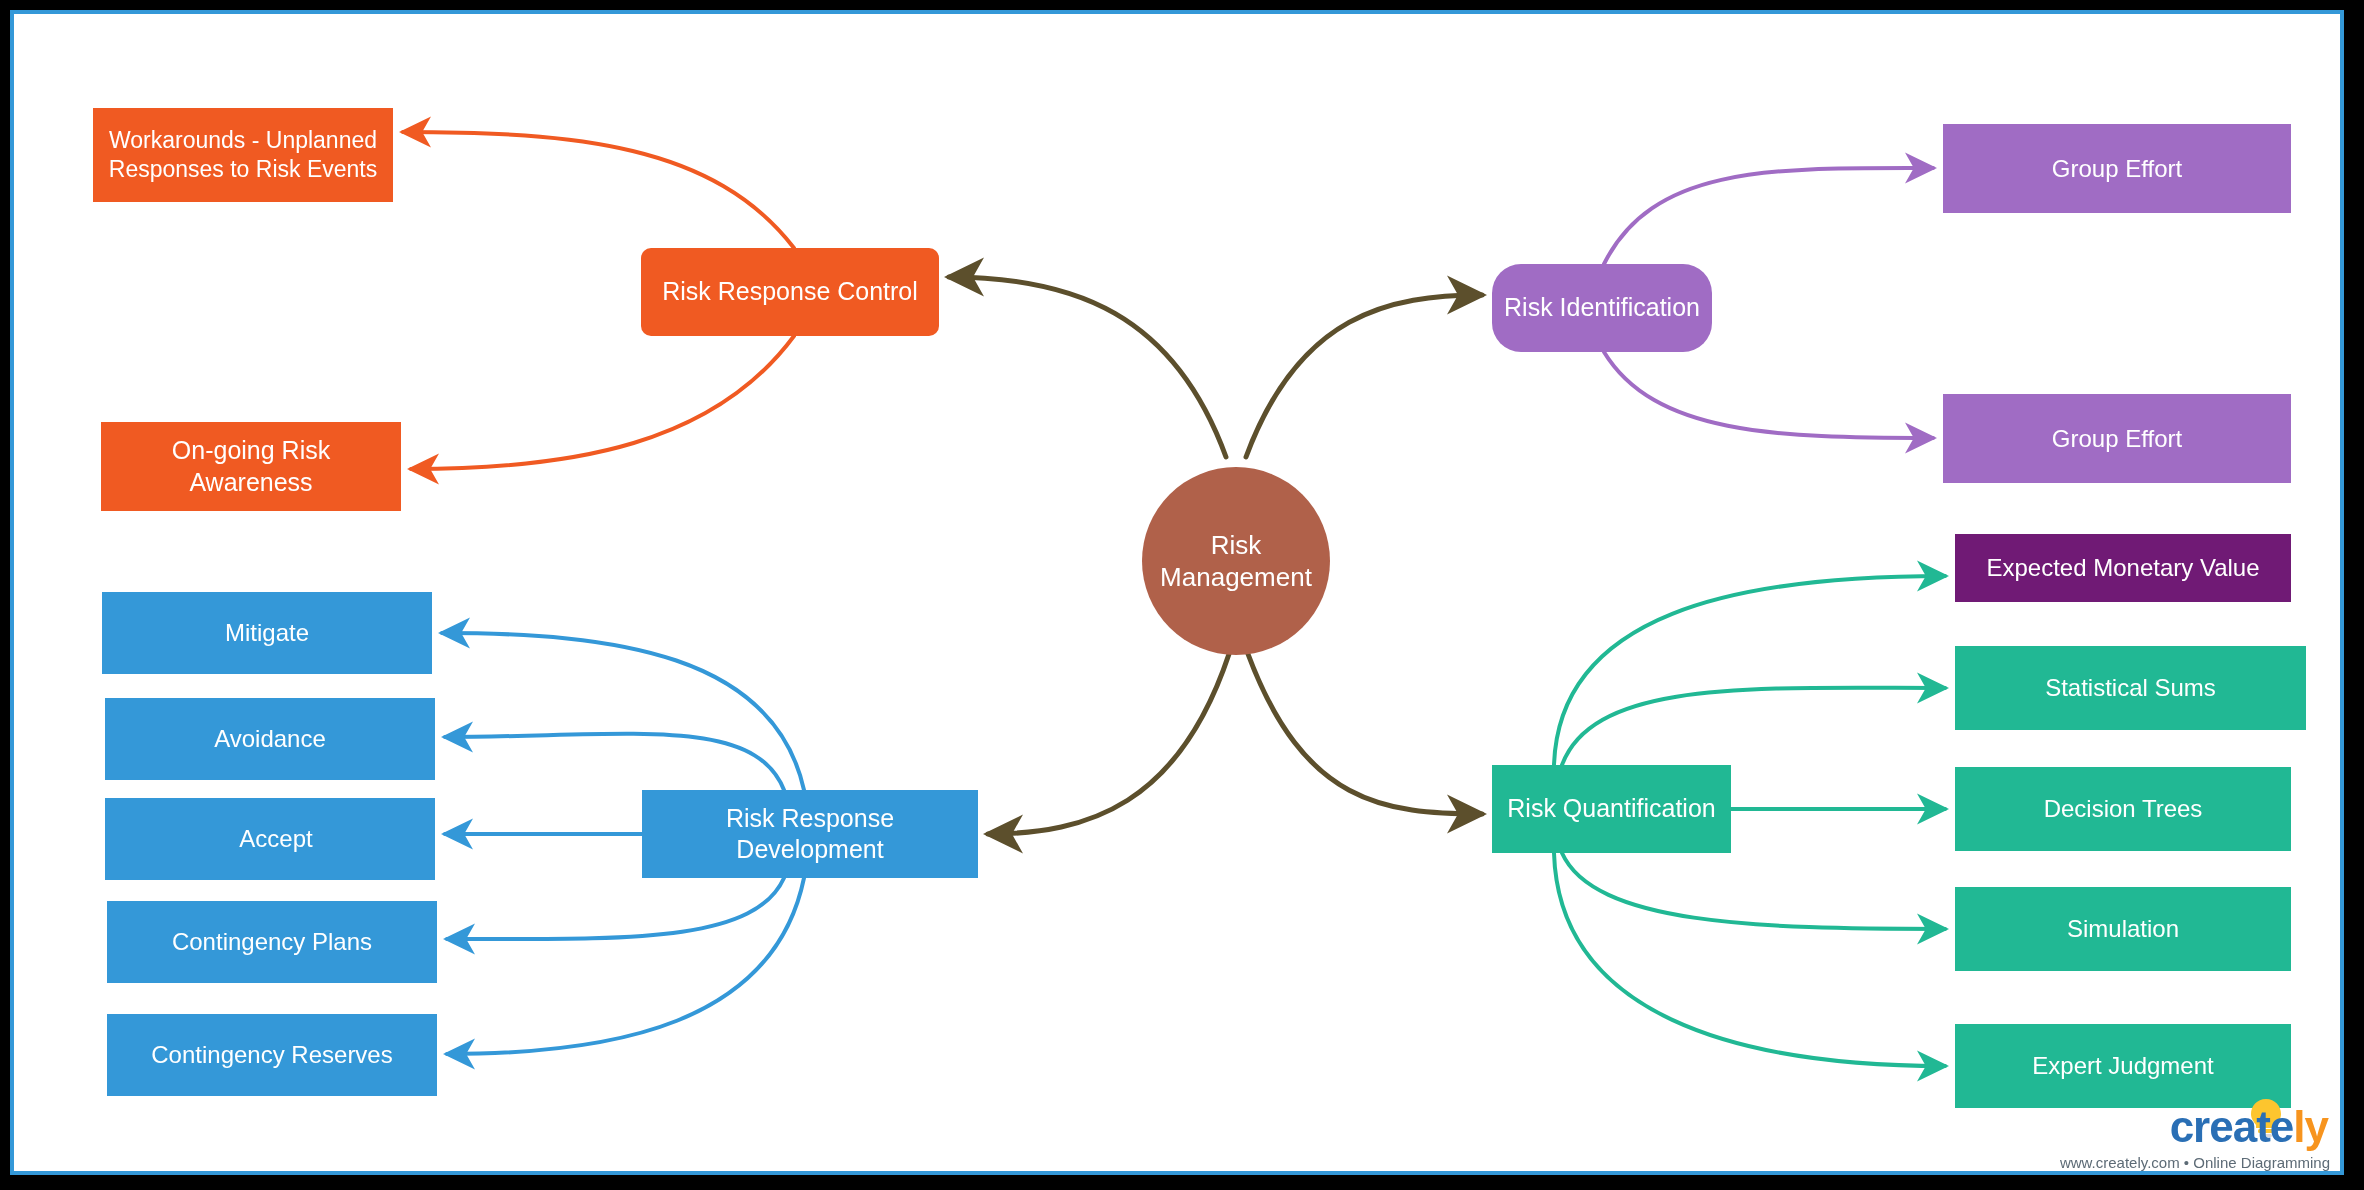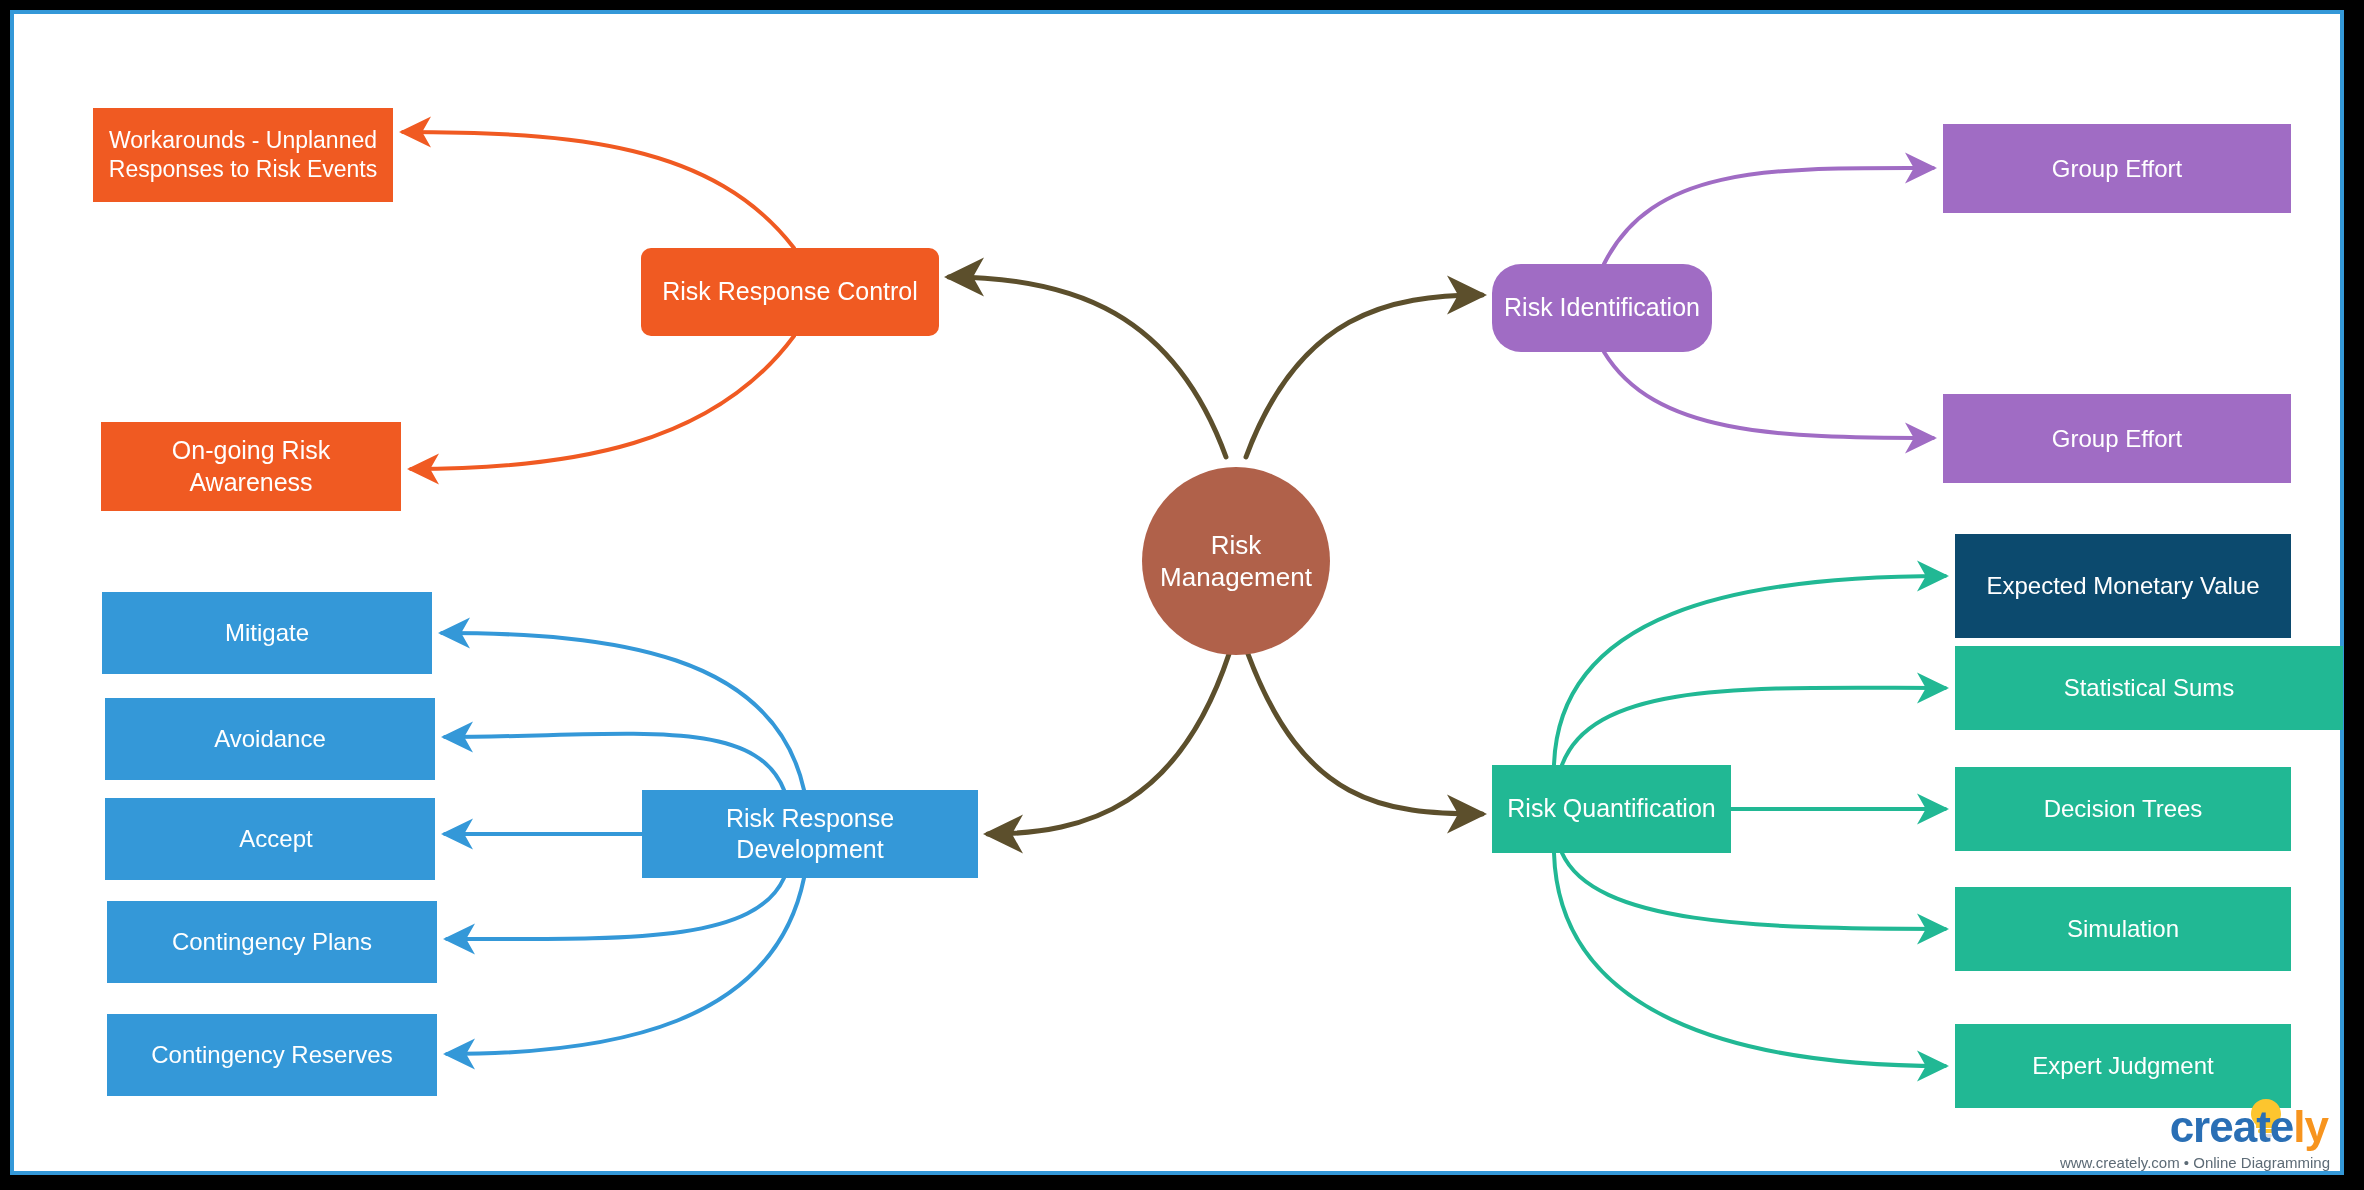--- a/index.html
+++ b/index.html
@@ -108,24 +108,24 @@
           </div>
           <div class="node rect" style="left: 1929px; top: 110px; width: 348px; height: 89px; background: rgb(160, 108, 196); font-size: 24px;">
             <span class="node-label">Group Effort</span>
           </div>
           <div class="node rect" style="left: 1929px; top: 380px; width: 348px; height: 89px; background: rgb(160, 108, 196); font-size: 24px;">
             <span class="node-label">Group Effort</span>
           </div>
           <div class="node rect" style="left: 1478px; top: 751px; width: 239px; height: 88px; background: rgb(33, 184, 148); font-size: 25px;">
             <span class="node-label">Risk Quantification</span>
           </div>
-          <div class="node rect" style="left: 1941px; top: 520px; width: 336px; height: 104px; background: #0c4a6e; font-size: 24px;">
+          <div class="node rect" style="left: 1941px; top: 520px; width: 336px; height: 68px; background: #701a75; font-size: 24px;">
             <span class="node-label">Expected Monetary Value</span>
           </div>
-          <div class="node rect" style="left: 1941px; top: 632px; width: 388px; height: 84px; background: rgb(33, 184, 148); font-size: 24px;">
+          <div class="node rect" style="left: 1941px; top: 632px; width: 351px; height: 84px; background: rgb(33, 184, 148); font-size: 24px;">
             <span class="node-label">Statistical Sums</span>
           </div>
           <div class="node rect" style="left: 1941px; top: 753px; width: 336px; height: 84px; background: rgb(33, 184, 148); font-size: 24px;">
             <span class="node-label">Decision Trees</span>
           </div>
           <div class="node rect" style="left: 1941px; top: 873px; width: 336px; height: 84px; background: rgb(33, 184, 148); font-size: 24px;">
             <span class="node-label">Simulation</span>
           </div>
           <div class="node rect" style="left: 1941px; top: 1010px; width: 336px; height: 84px; background: rgb(33, 184, 148); font-size: 24px;">
             <span class="node-label">Expert Judgment</span>

